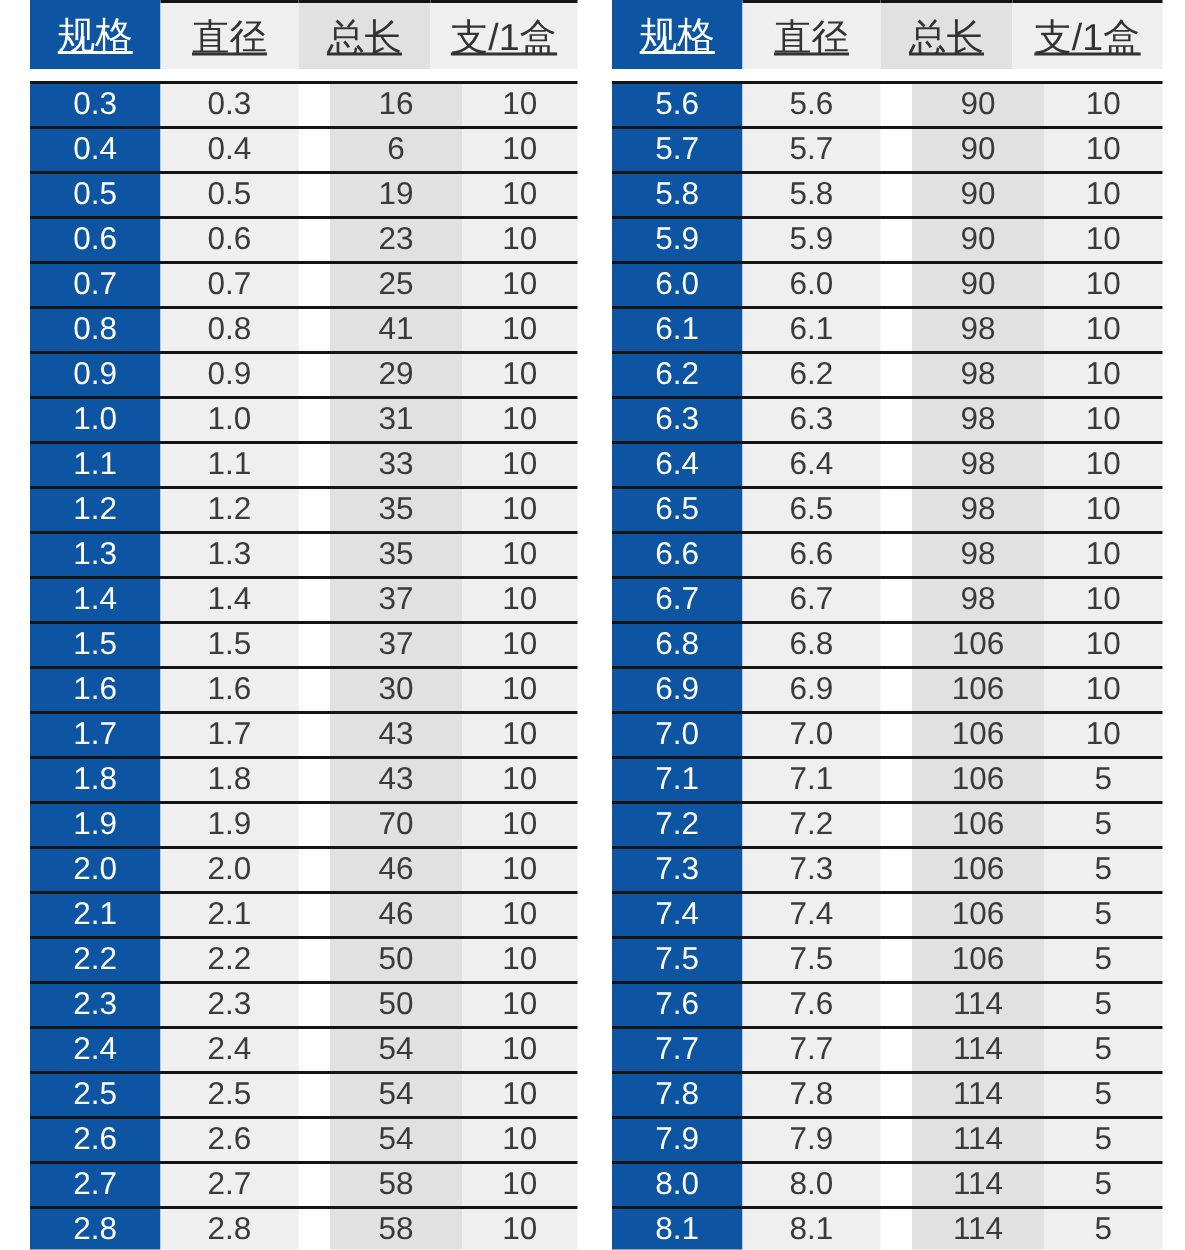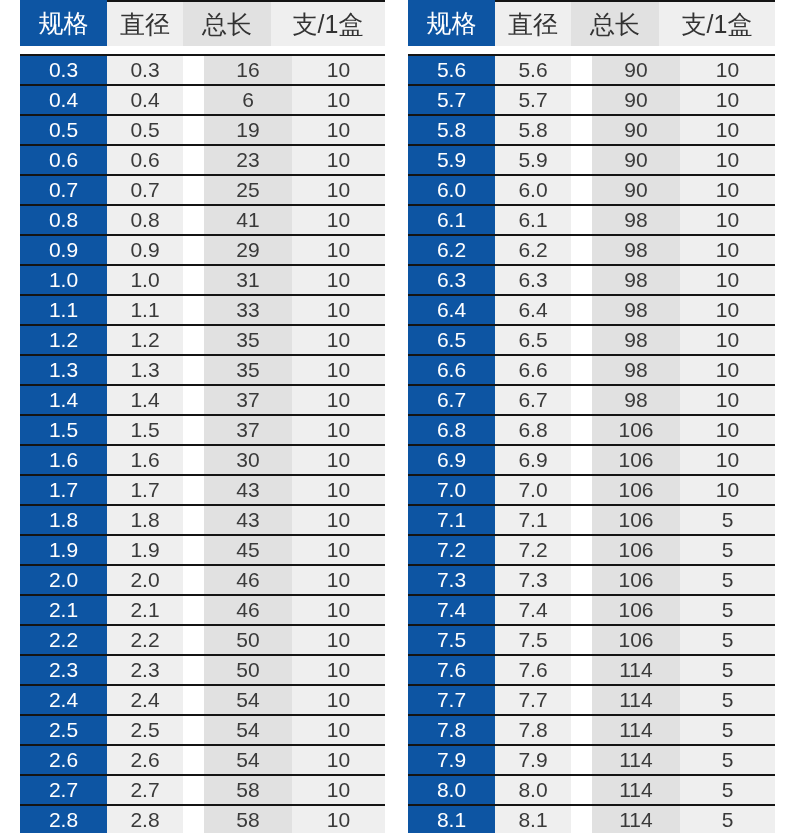--- a/index.html
+++ b/index.html
@@ -21,24 +21,24 @@
   .tables{display:flex;align-items:flex-start;}
   .spec-table{width:365px;flex:none;}
   .spec-table.t0{margin-left:20px;}
   .spec-table.t1{margin-left:23px;width:367px;}
   .hdr-row{display:flex;height:46px;margin-bottom:8px;}
   .cell{
     display:flex;align-items:center;justify-content:center;
     box-sizing:border-box;flex:none;
   }
   .c1{width:87px;}
-  .c2{width:76px;}
+  .c2{width:92px;}
   .c3{width:88px;}
   .c4{flex:1;}
-  .hdr-row .cell{font-size:25px;color:var(--header_text);}
+  .hdr-row .cell{font-size:25px;color:var(--header_text);text-decoration:underline;}
   .hdr-row .c1{background:var(--blue);color:var(--white_text);}
   .hdr-row .c2,.hdr-row .c4{background:var(--col_light);border-top:2px solid var(--line);}
   .hdr-row .c3{background:var(--col_mid);border-top:2px solid var(--line);}
   .row{
     display:flex;height:30px;box-sizing:border-box;
     border-top:2px solid var(--line);
   }
   .row .cell{font-size:21px;color:var(--cell_text);}
   .row .c1{background:var(--blue);color:var(--white_text);}
   .row .c2,.row .c4{background:var(--col_light);}
@@ -148,21 +148,21 @@
         </div>
         <div class="row">
           <div class="cell c1">1.8</div>
           <div class="cell c2">1.8</div>
           <div class="cell c3">43</div>
           <div class="cell c4">10</div>
         </div>
         <div class="row">
           <div class="cell c1">1.9</div>
           <div class="cell c2">1.9</div>
-          <div class="cell c3">45</div>
+          <div class="cell c3">70</div>
           <div class="cell c4">10</div>
         </div>
         <div class="row">
           <div class="cell c1">2.0</div>
           <div class="cell c2">2.0</div>
           <div class="cell c3">46</div>
           <div class="cell c4">10</div>
         </div>
         <div class="row">
           <div class="cell c1">2.1</div>

